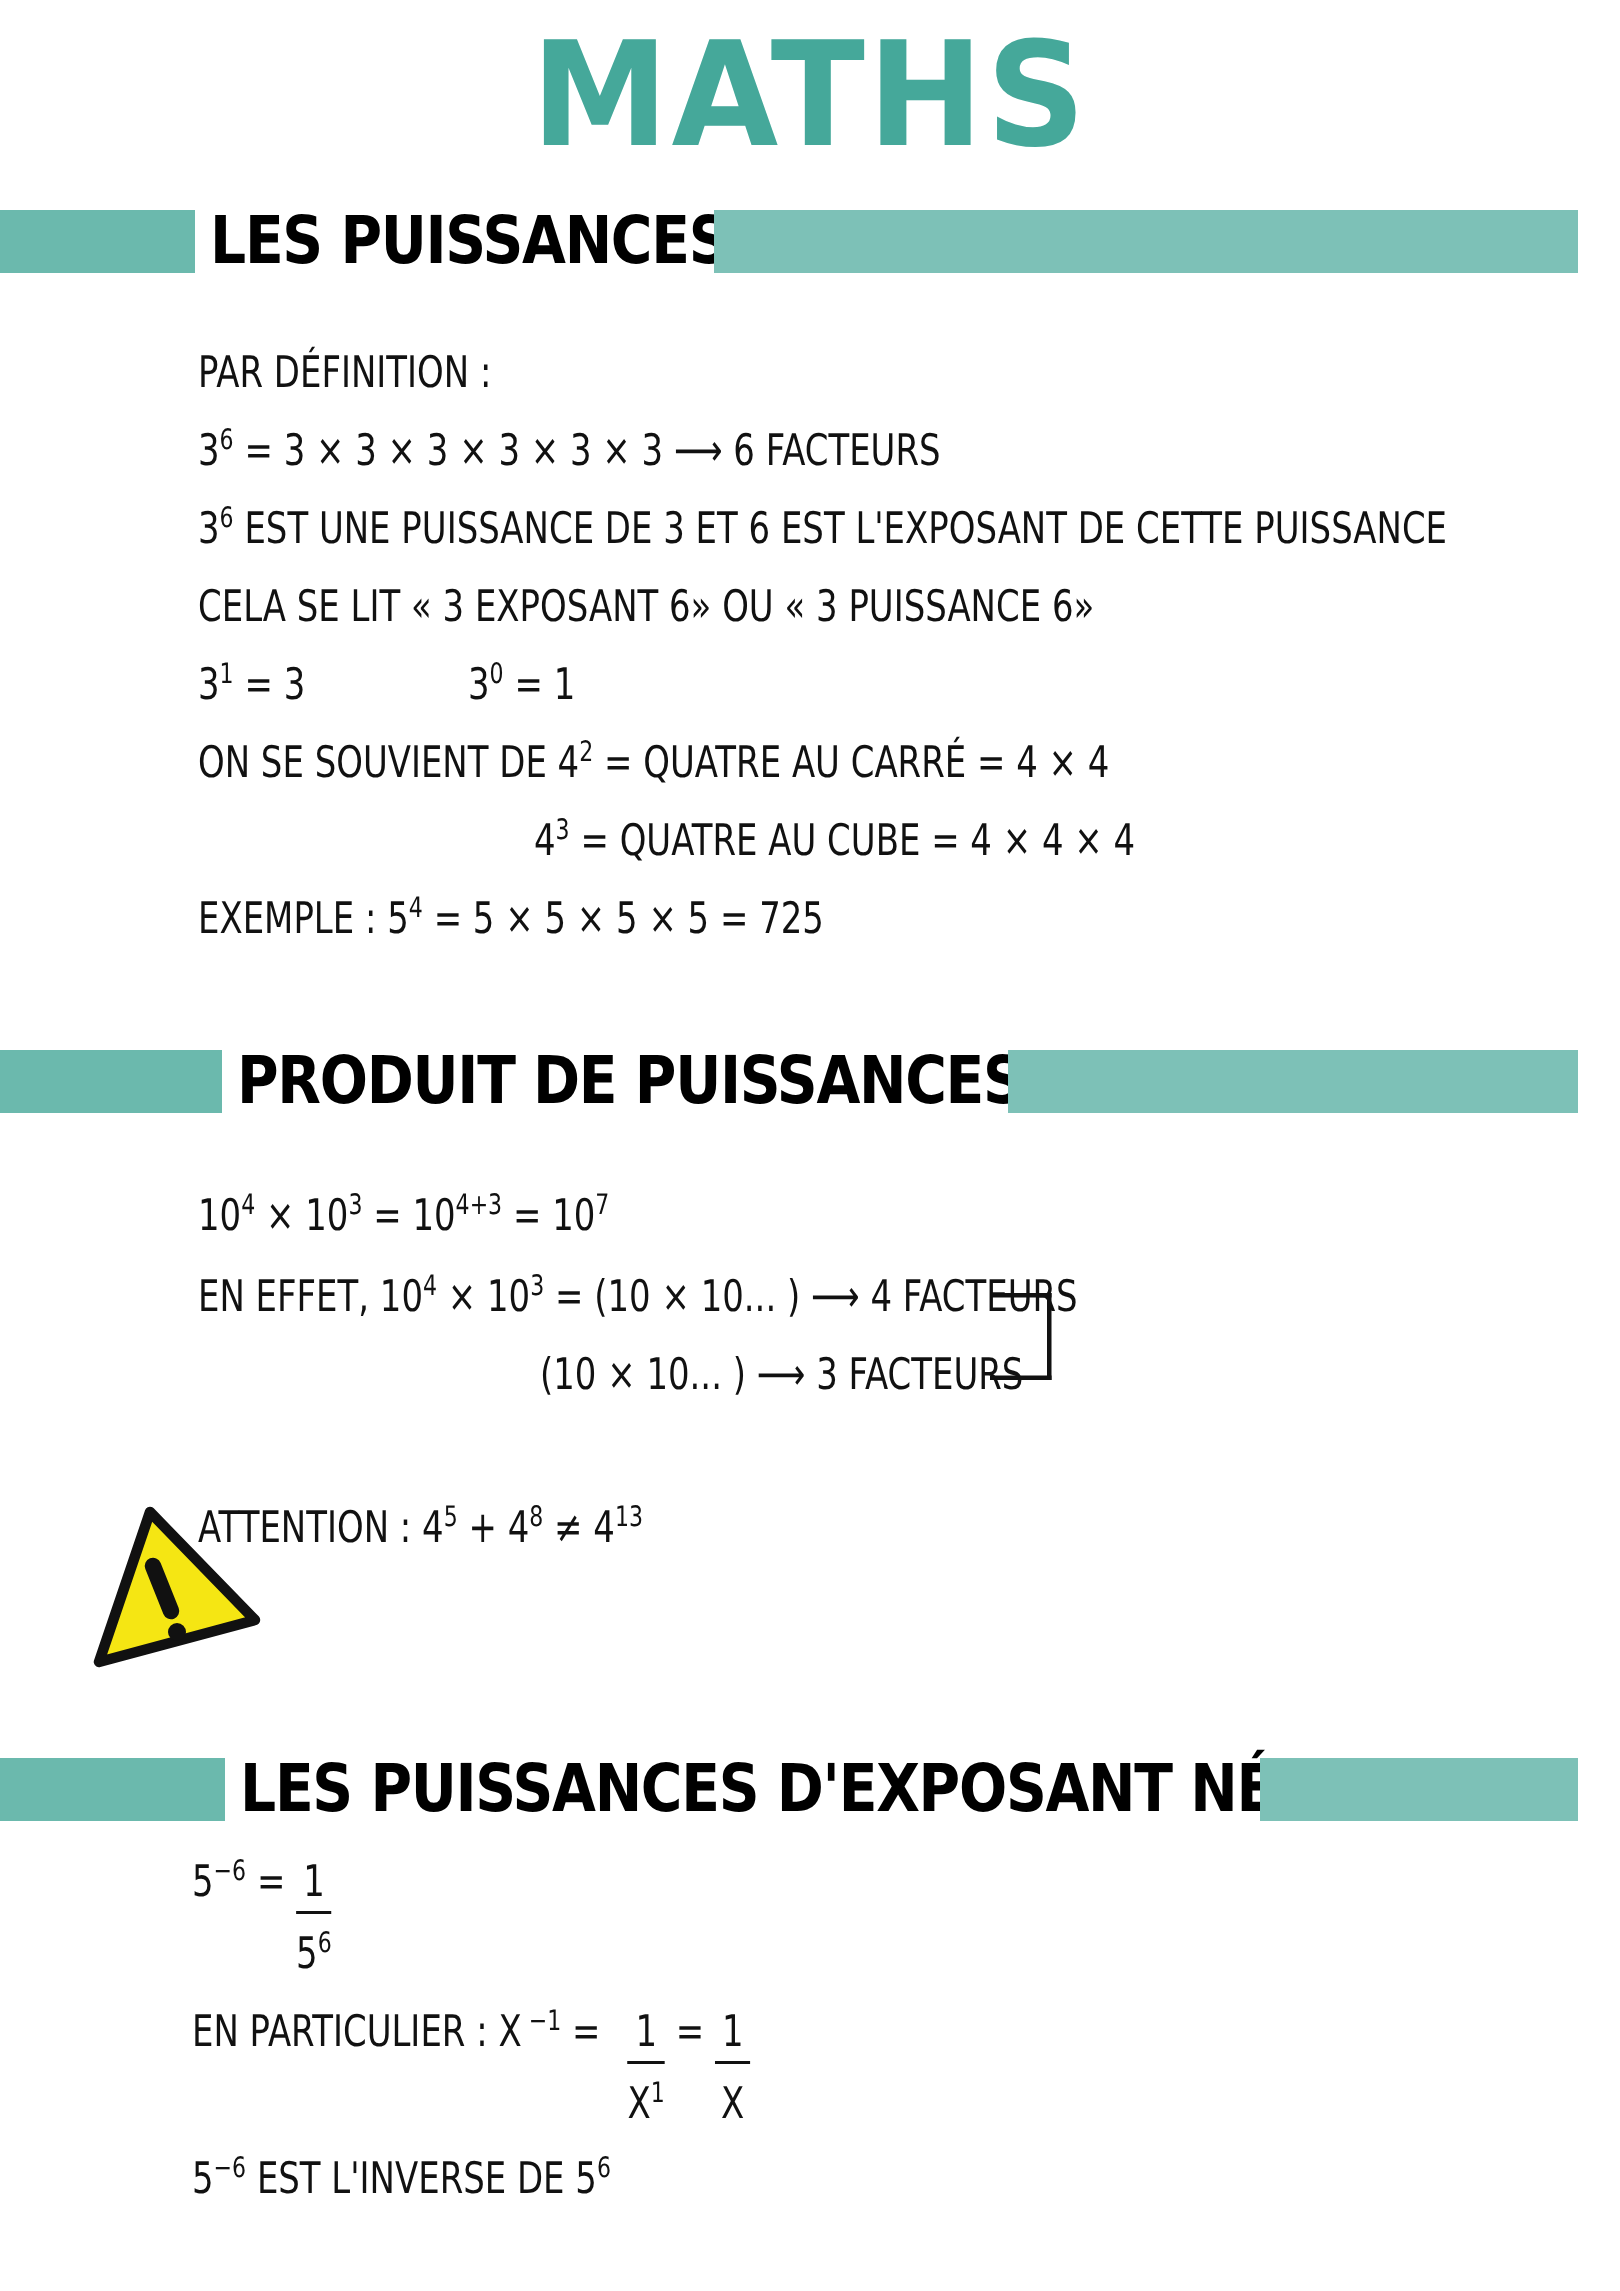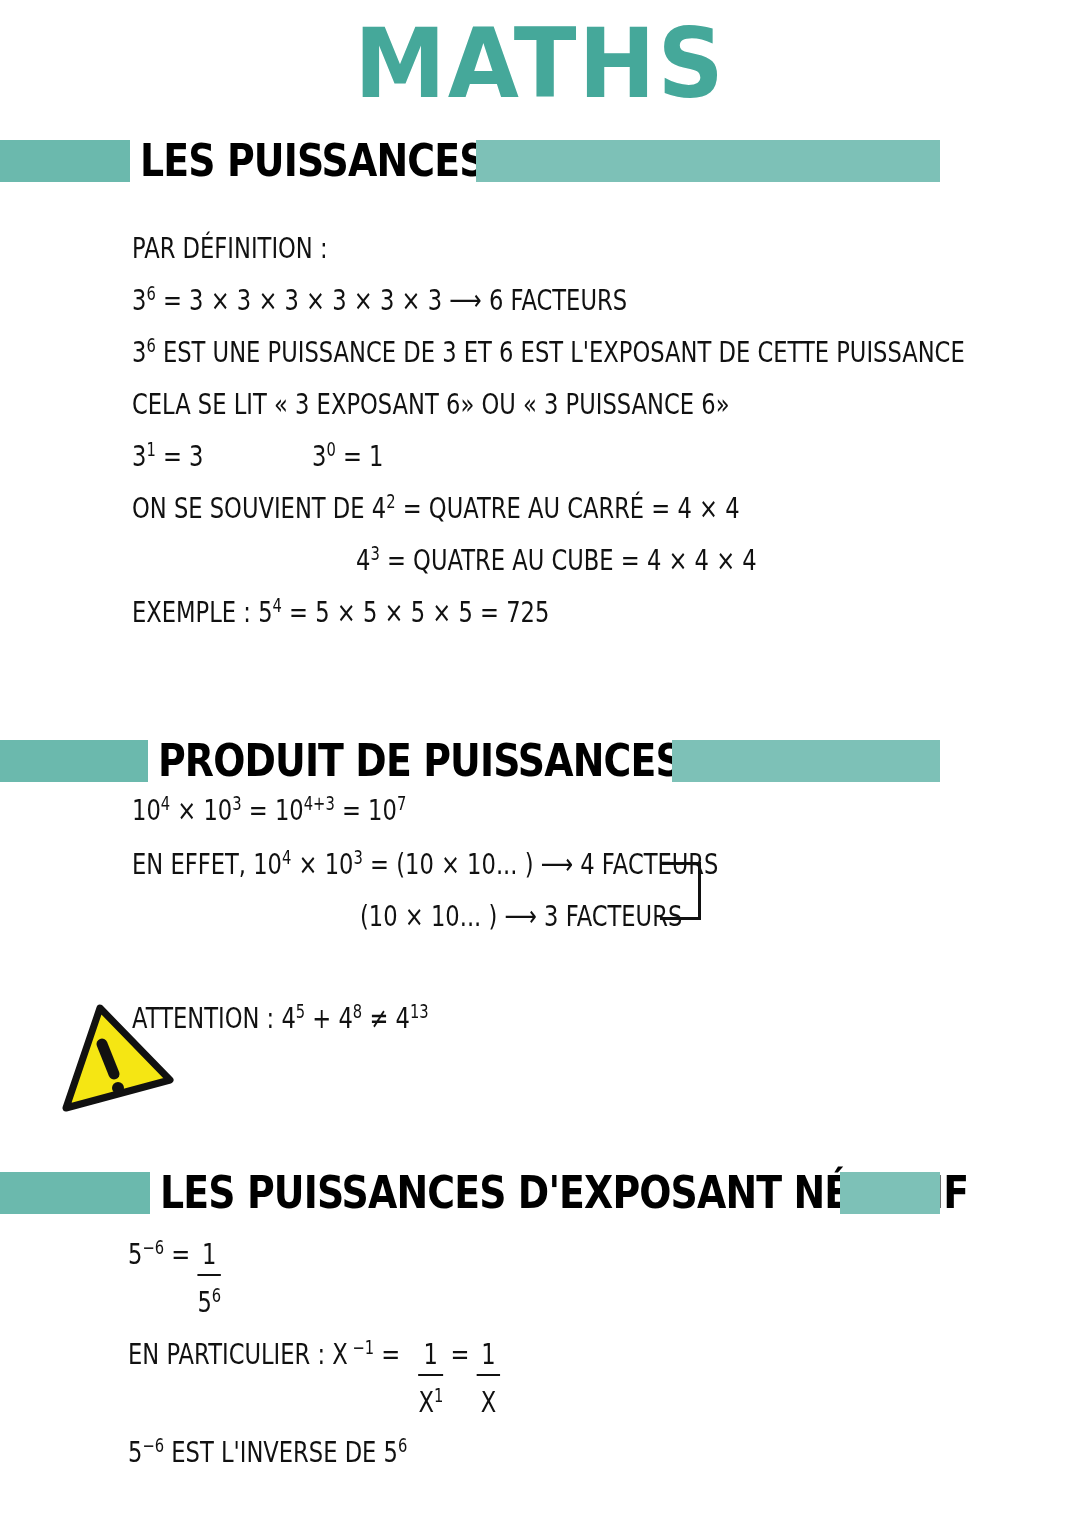--- a/index.html
+++ b/index.html
@@ -1,21 +1,21 @@
 <!DOCTYPE html>
 <html><head>
 <meta charset="utf-8">
 <style>
   html, body { margin: 0; padding: 0; background: #ffffff; }
   body { width: 1080px; height: 1527px; position: relative; overflow: hidden;
          font-family: "Liberation Sans", sans-serif; color: #111; }
   .title { position: absolute; top: 14px; left: 0; width: 1080px; text-align: center;
            font-family: "DejaVu Sans", sans-serif; font-weight: bold; font-size: 92px;
            letter-spacing: 2px; color: #45a89a; line-height: 100px; transform: scaleY(1.05); }
-  .band { position: absolute; left: 0; width: 940px; height: 42px; text-align: center; }
+  .band { position: absolute; left: 0; width: 1052px; height: 42px; text-align: center; }
   .band .left { position: absolute; left: 0; top: 0; height: 42px; background: #6bb9ad; }
   .band .right { position: absolute; top: 0; right: 0; height: 42px; background: #7dc1b7; }
   .band .label { position: absolute; top: -10px; font-family: "DejaVu Sans", sans-serif;
                  font-weight: bold; font-size: 44px; color: #000; line-height: 62px;
                  letter-spacing: -1px; white-space: nowrap; transform: scaleX(0.86); transform-origin: left center; }
   .line { position: absolute; font-family: "DejaVu Sans", sans-serif; font-size: 29px;
           line-height: 40px; white-space: nowrap; transform: scaleX(0.78); transform-origin: left center;
           color: #111; }
   sup { font-size: 0.65em; vertical-align: 0.55em; line-height: 0; }
   .frac { display: inline-block; text-align: center; vertical-align: middle; }
@@ -38,21 +38,21 @@
 <div class="line" style="left:132px; top:228px;">PAR DÉFINITION  :</div>
 <div class="line" style="left:132px; top:280px;"><span>3</span><sup>6</sup><span> = 3 × 3 × 3 ×  3 × 3 × 3 ⟶ 6 FACTEURS</span></div>
 <div class="line" style="left:132px; top:332px;"><span>3</span><sup>6</sup><span> EST UNE PUISSANCE DE 3 ET 6 EST L'EXPOSANT DE CETTE PUISSANCE</span></div>
 <div class="line" style="left:132px; top:384px;">CELA SE LIT « 3 EXPOSANT 6» OU « 3 PUISSANCE 6»</div>
 <div class="line" style="left:132px; top:436px;"><span>3</span><sup>1</sup><span> = 3</span></div>
 <div class="line" style="left:312px; top:436px;"><span>3</span><sup>0</sup><span> = 1</span></div>
 <div class="line" style="left:132px; top:488px;"><span>ON SE SOUVIENT DE 4</span><sup>2</sup><span> = QUATRE AU CARRÉ = 4 × 4</span></div>
 <div class="line" style="left:356px; top:540px;"><span>4</span><sup>3</sup><span> = QUATRE AU CUBE = 4 × 4 × 4</span></div>
 <div class="line" style="left:132px; top:592px;"><span>EXEMPLE : 5</span><sup>4</sup><span> = 5 × 5 × 5 × 5 = 725</span></div>
 
-<div class="band" style="top:740px;">
+<div class="band" style="top:700px;">
   <div class="left" style="width:148px;"></div>
   <div class="label" style="left:158px;">PRODUIT DE PUISSANCES</div>
   <div class="right" style="left:672px;"></div>
 </div>
 
 <div class="line" style="left:132px; top:790px;"><span>10</span><sup>4</sup><span>  × 10</span><sup>3</sup><span> = 10</span><sup>4+3</sup><span> = 10</span><sup>7</sup></div>
 <div class="line" style="left:132px; top:844px;"><span>EN EFFET, 10</span><sup>4</sup><span> × 10</span><sup>3</sup><span> = (10 × 10... ) ⟶ 4 FACTEURS</span></div>
 <div class="line" style="left:360px; top:896px;">(10 × 10... ) ⟶ 3 FACTEURS</div>
 <div class="bracket" style="left:660px; top:862px; width:38px; height:52px;"></div>
 

